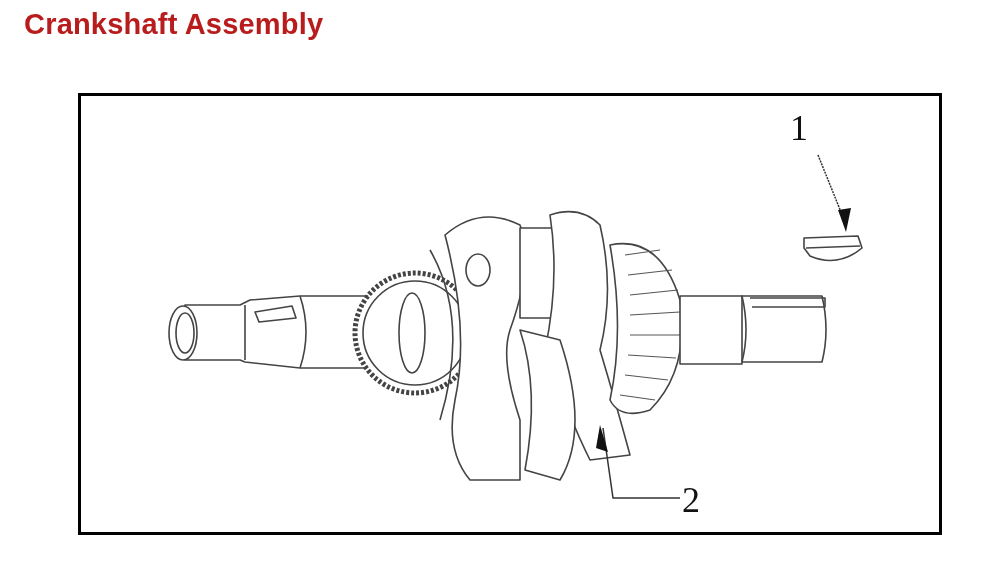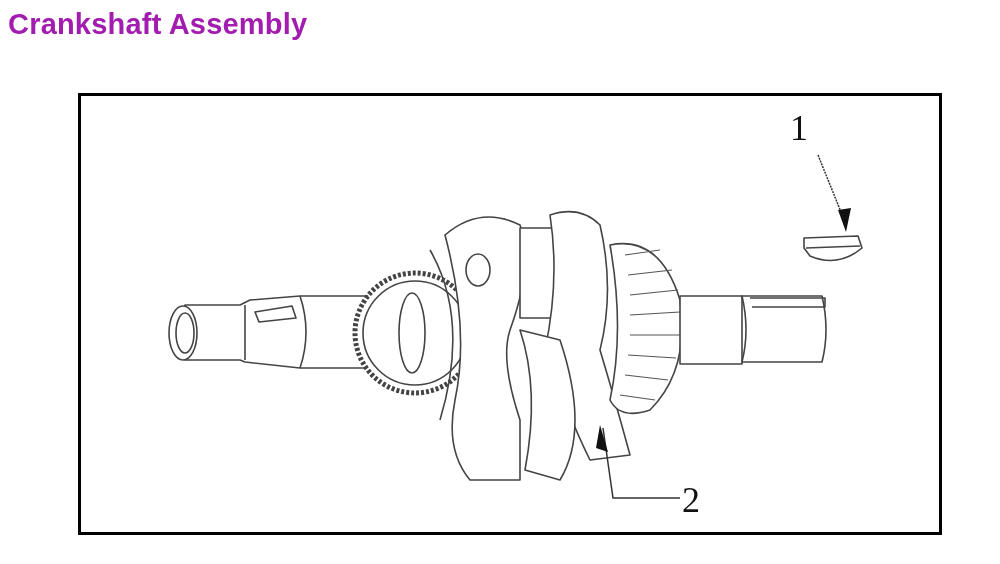--- a/index.html
+++ b/index.html
@@ -1,17 +1,17 @@
 <!DOCTYPE html>
 <html><head>
 <meta charset="utf-8">
 <style>
   html,body{margin:0;padding:0;background:#fff;}
   body{width:1000px;height:564px;position:relative;overflow:hidden;font-family:"Liberation Sans",sans-serif;}
-  .title{position:absolute;left:8px;top:8px;font-family:"Liberation Sans",sans-serif;font-weight:bold;font-size:29px;color:#a21caf;letter-spacing:0.2px;}
+  .title{position:absolute;left:24px;top:8px;font-family:"Liberation Sans",sans-serif;font-weight:bold;font-size:29px;color:#b91c1c;letter-spacing:0.2px;}
   .frame{position:absolute;left:78px;top:93px;width:858px;height:436px;border:3px solid #000;}
   svg{position:absolute;left:0;top:0;}
   .callout{font-family:"Liberation Serif",serif;font-size:36px;fill:#111;}
 </style>
 </head>
 <body>
 
 <div class="title">Crankshaft Assembly</div>
 
 <div class="frame"></div>

